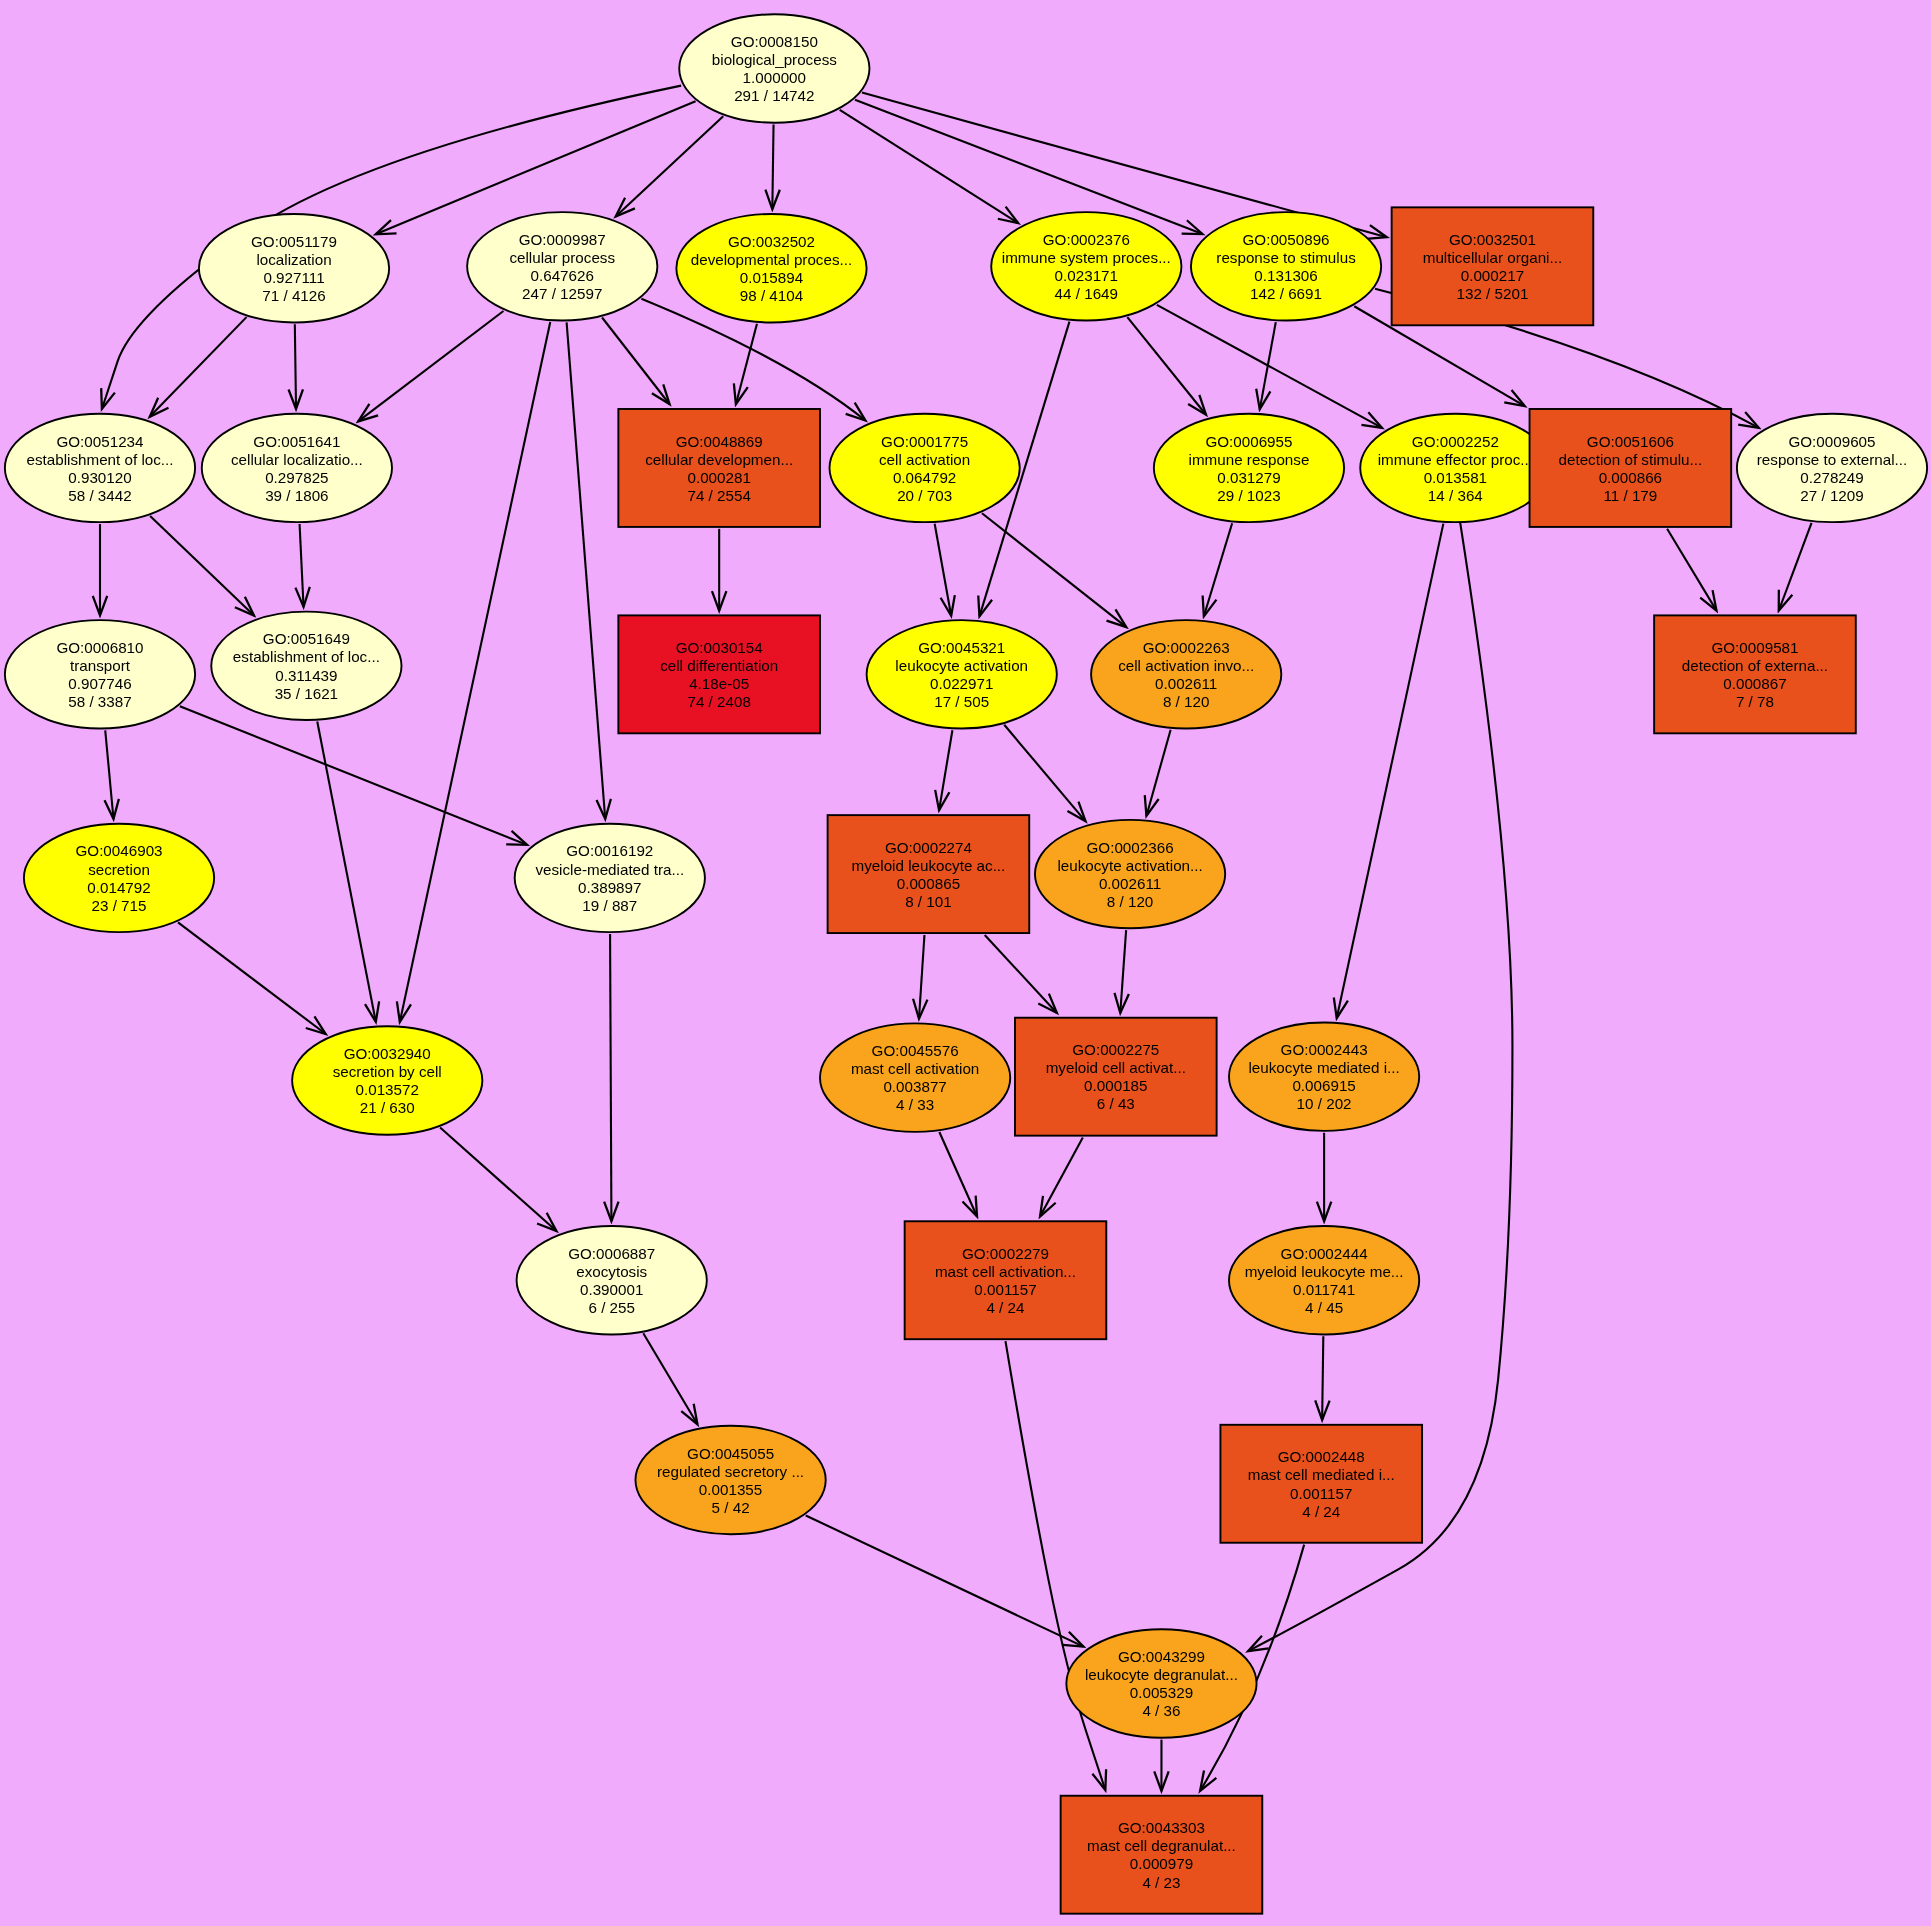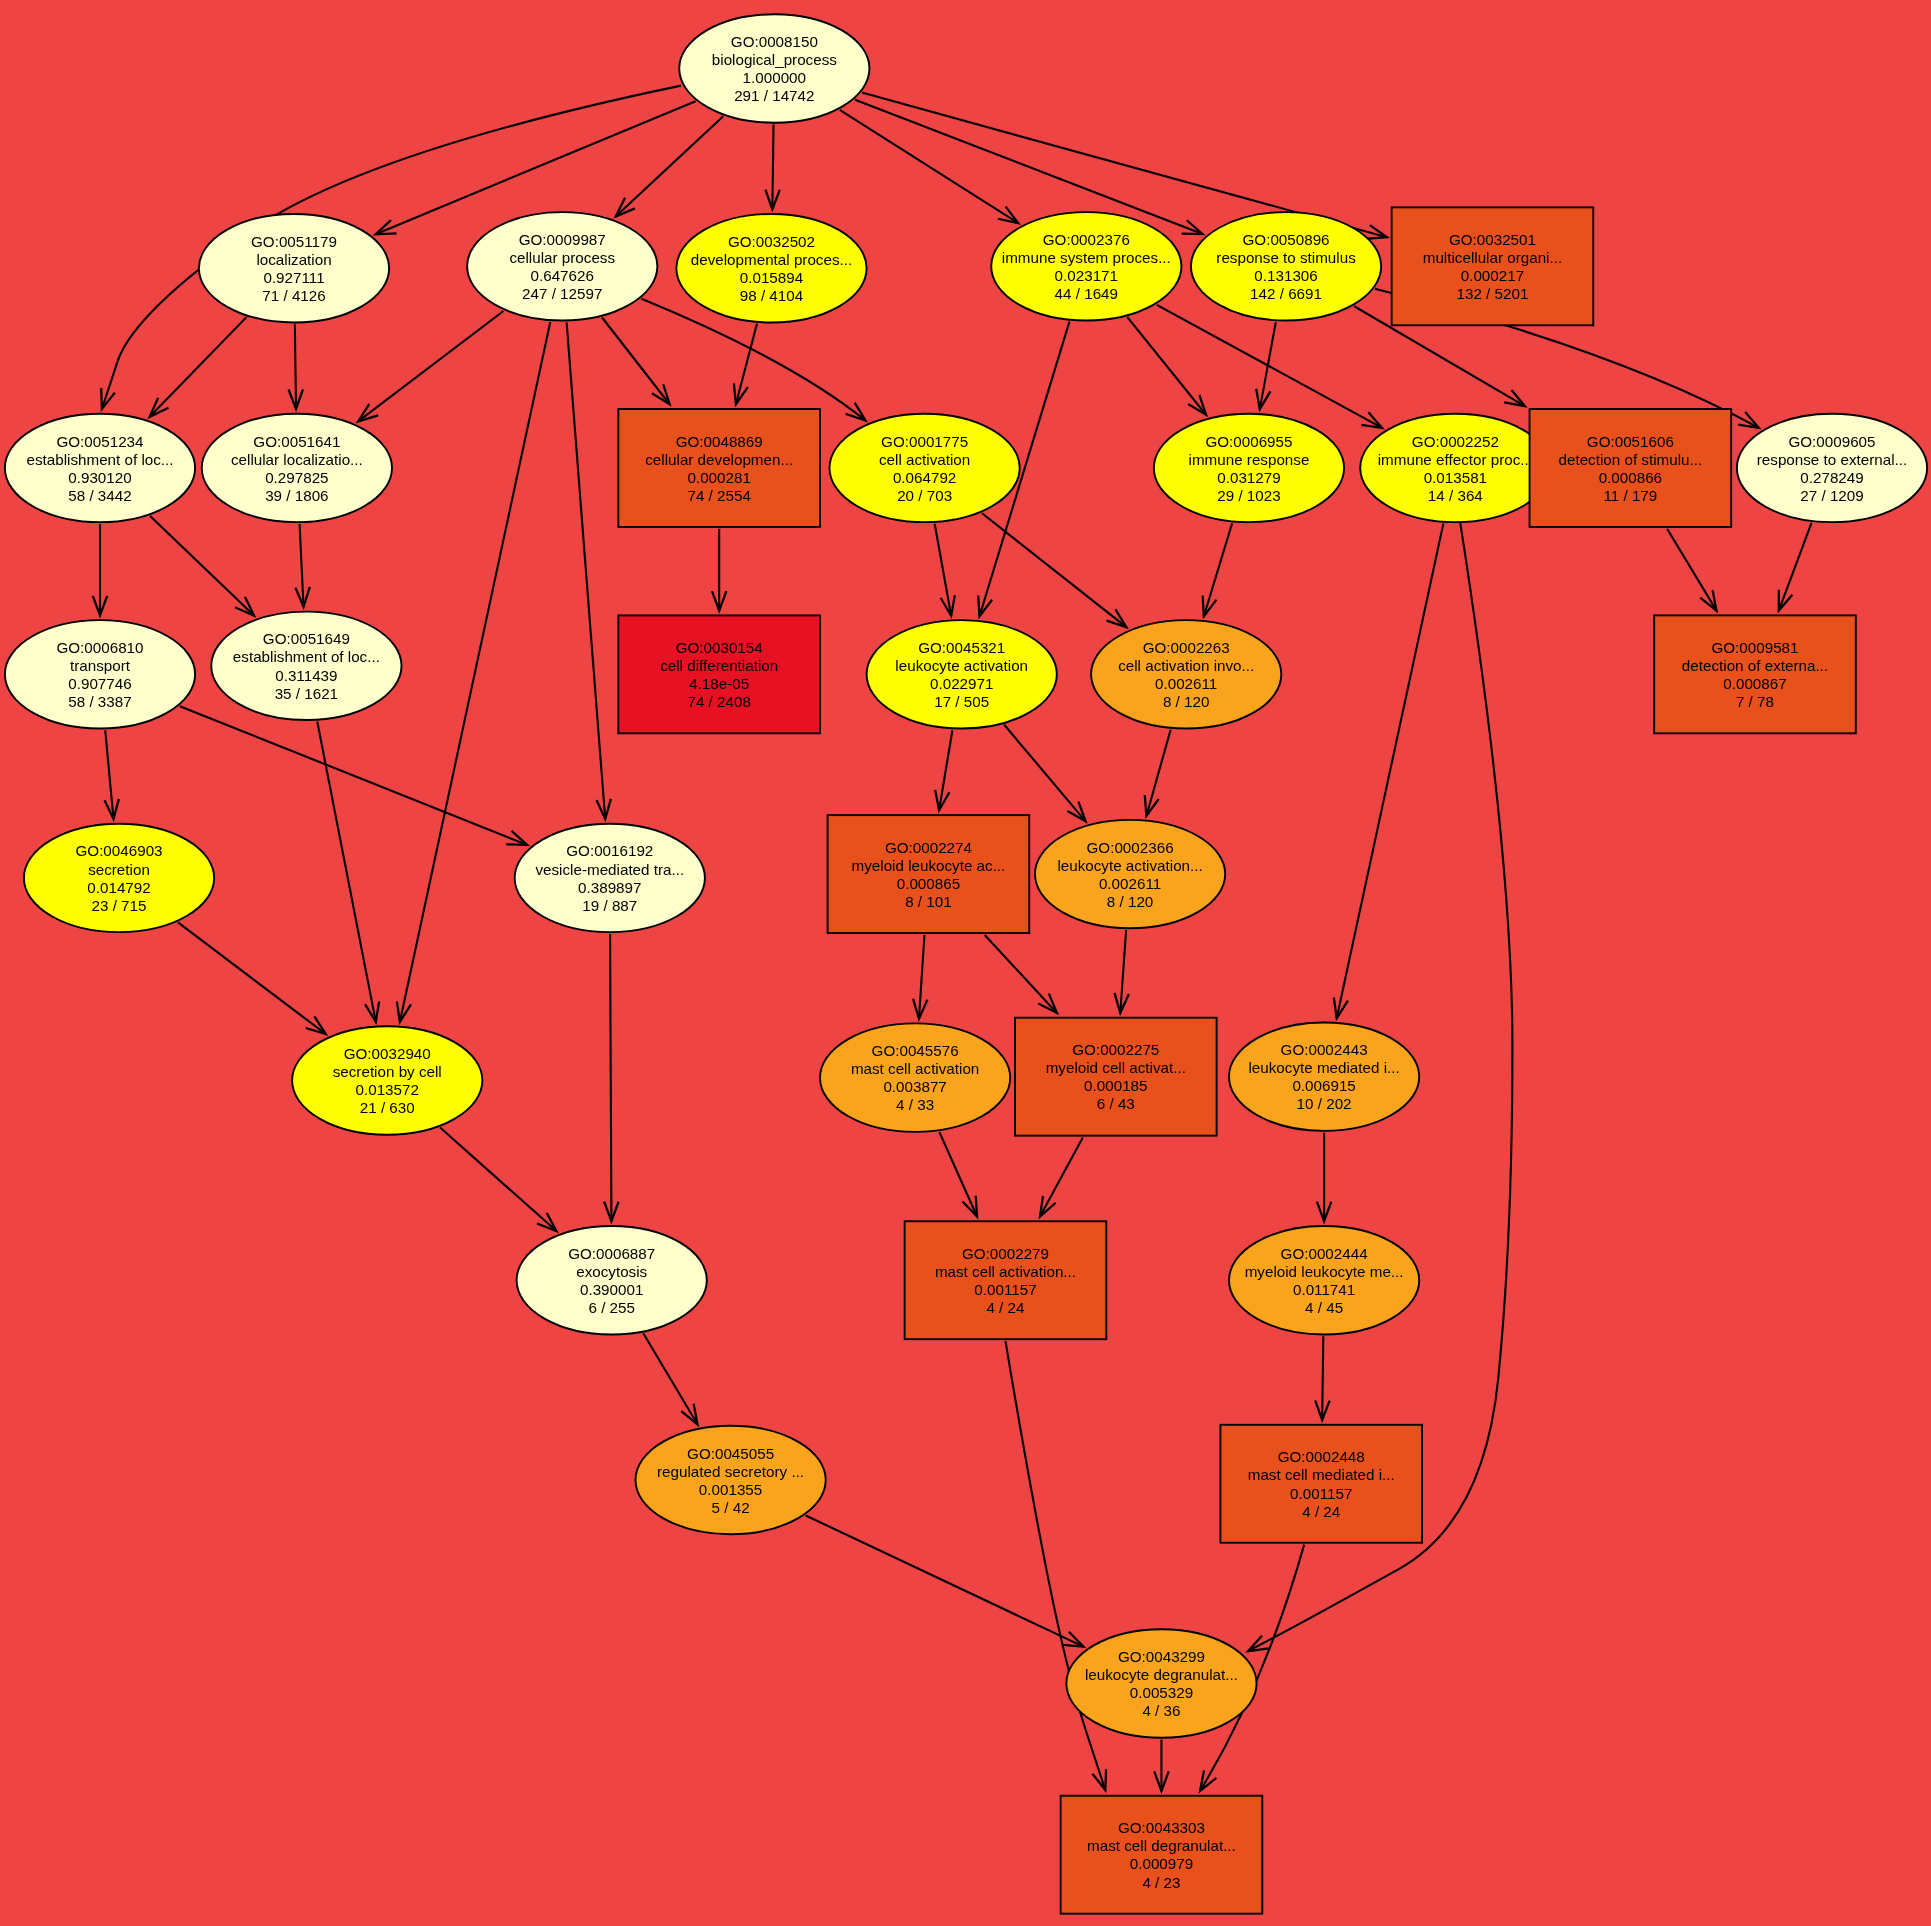--- a/index.html
+++ b/index.html
@@ -1,16 +1,16 @@
 <!DOCTYPE html>
 <html style="font-size:15px"><head>
 <meta charset="utf-8">
 <style>
   html,body{margin:0;padding:0;background:#ffffff;}
-  .canvas-wrap{width:1932px;height:1927px;background:#ef4444;position:relative;}
+  .canvas-wrap{width:1932px;height:1927px;background:#f0abfc;position:relative;}
   .edge{fill:none;stroke:#000000;stroke-width:2.2;}
   .node-shape{stroke:#000000;stroke-width:2;}
   .node-text{font-family:"Liberation Sans","DejaVu Sans",sans-serif;font-size:16px;fill:#000000;text-anchor:middle;}
 </style>
 </head>
 <body>
 
 <div class="canvas-wrap">
   <svg id="dag" width="1932" height="1927" viewBox="0 0 2031 2026" xmlns="http://www.w3.org/2000/svg">
     <defs>

